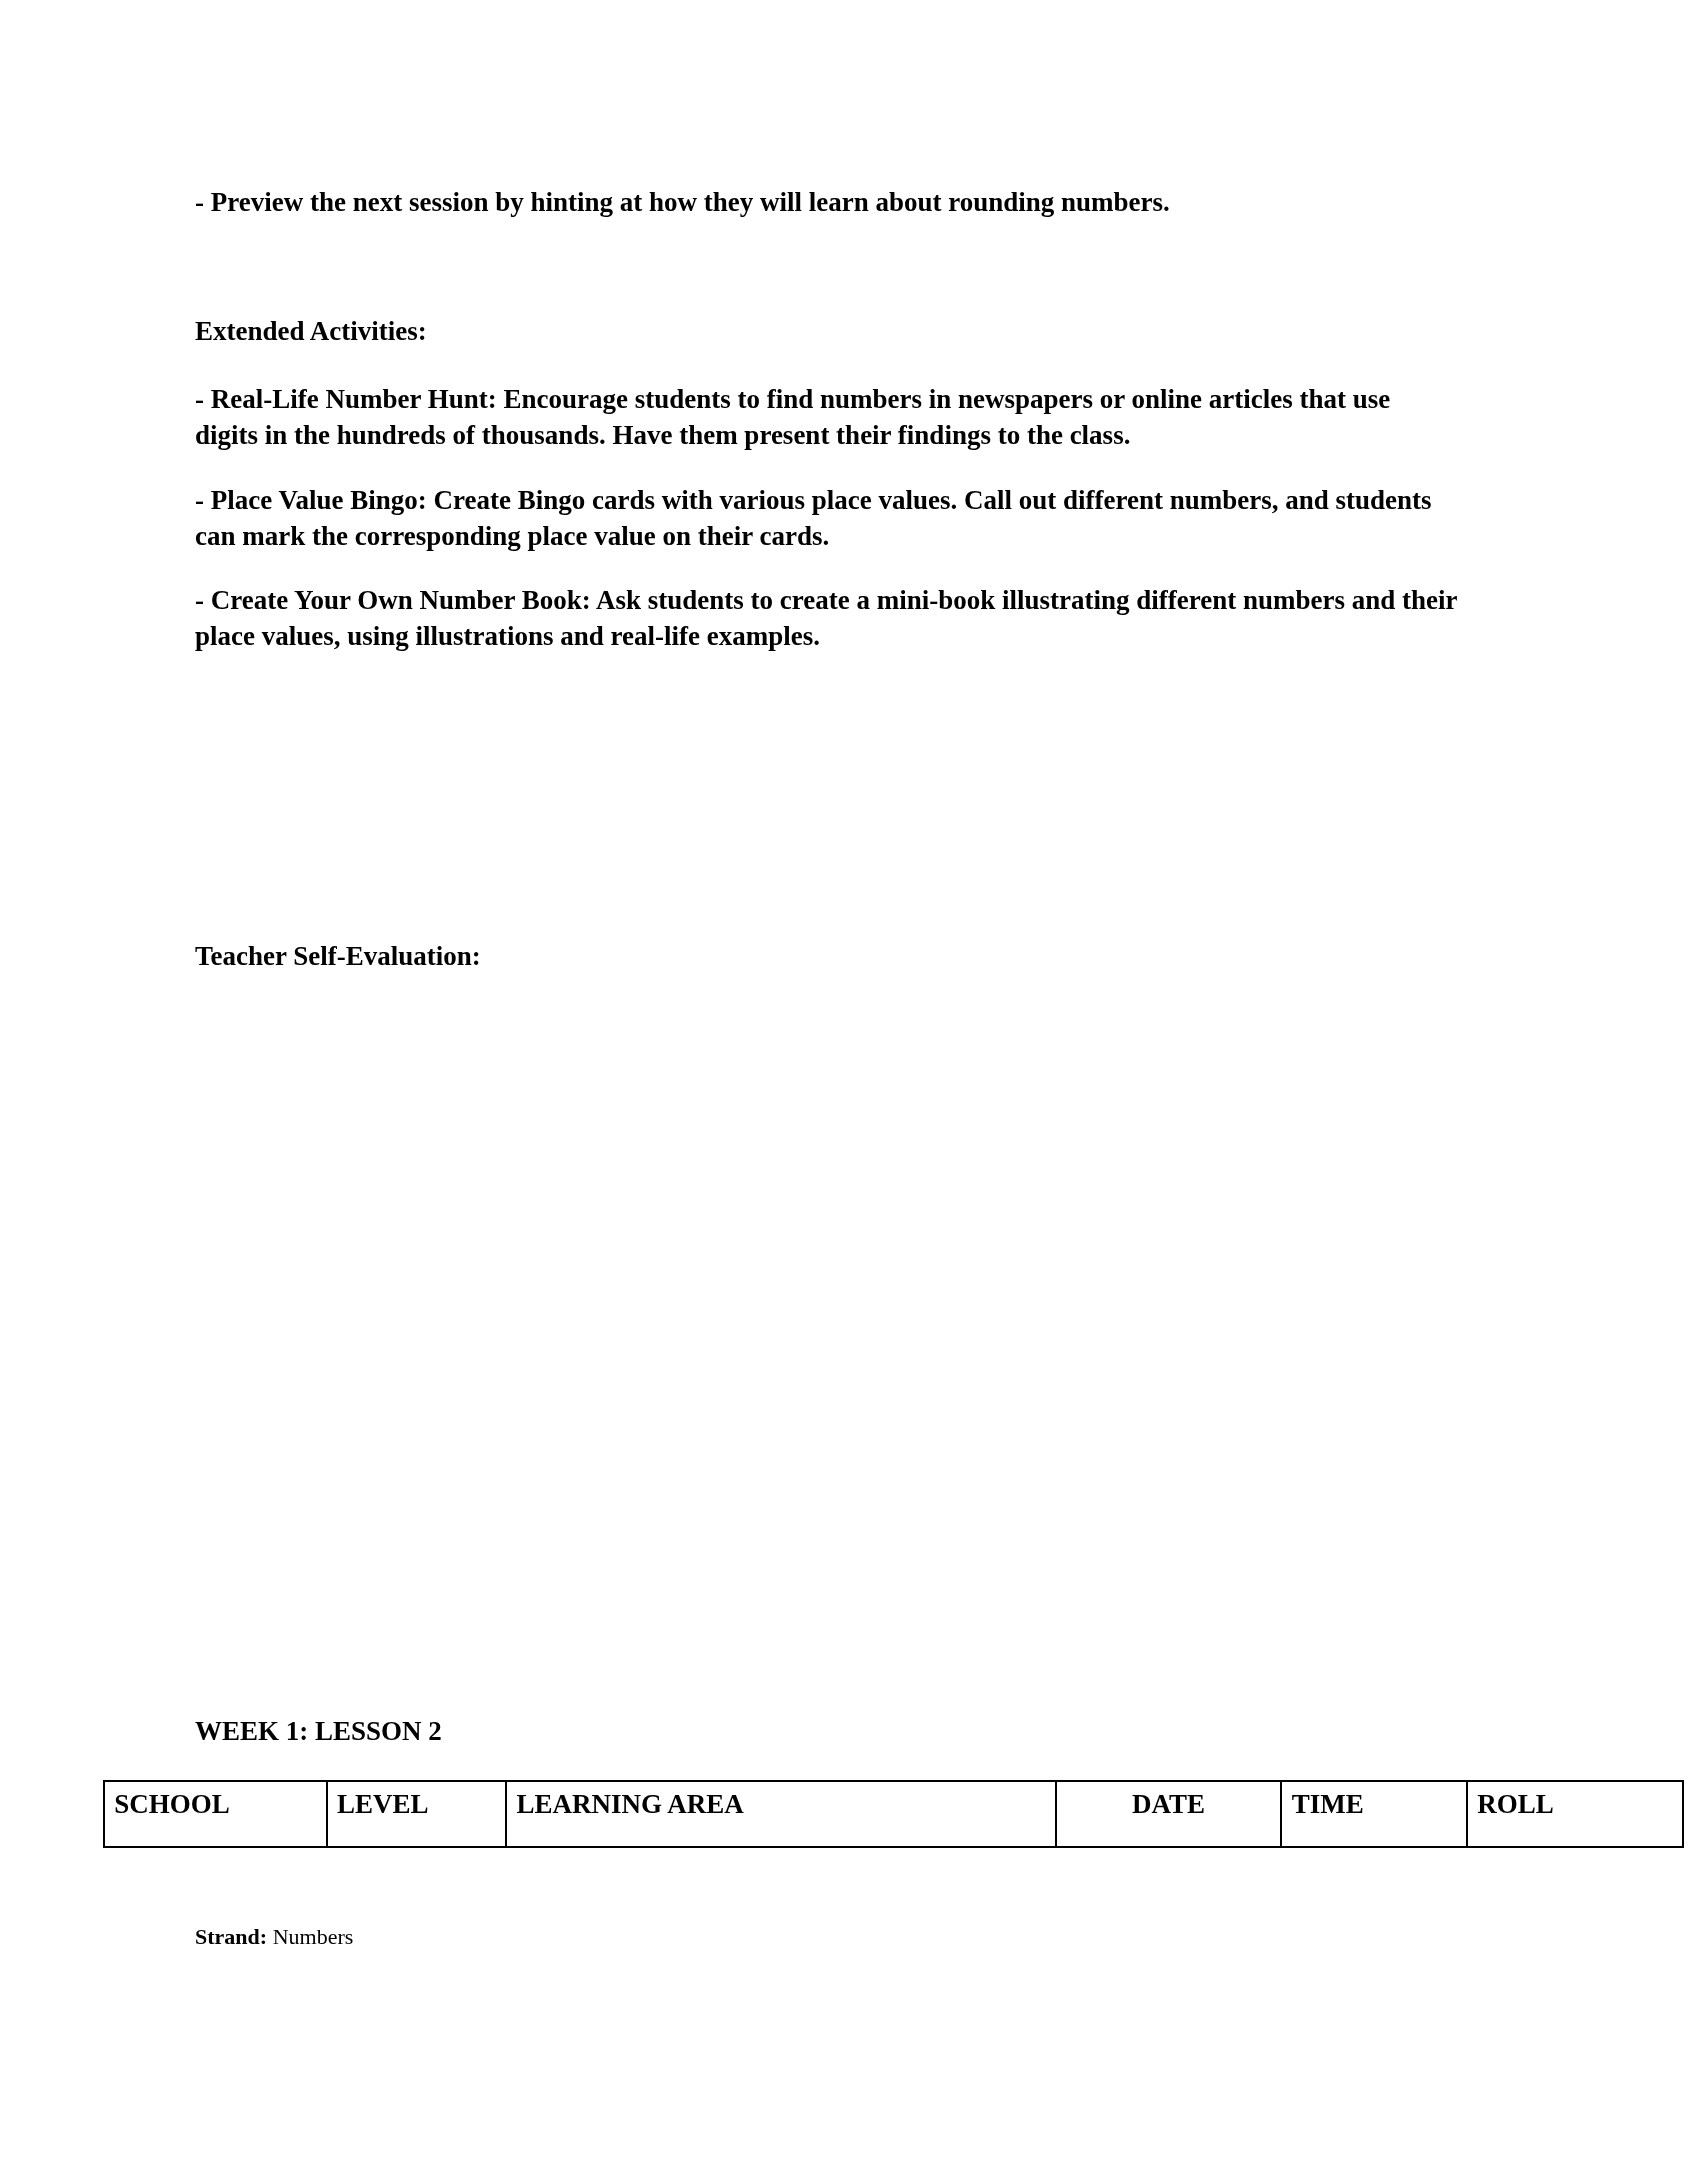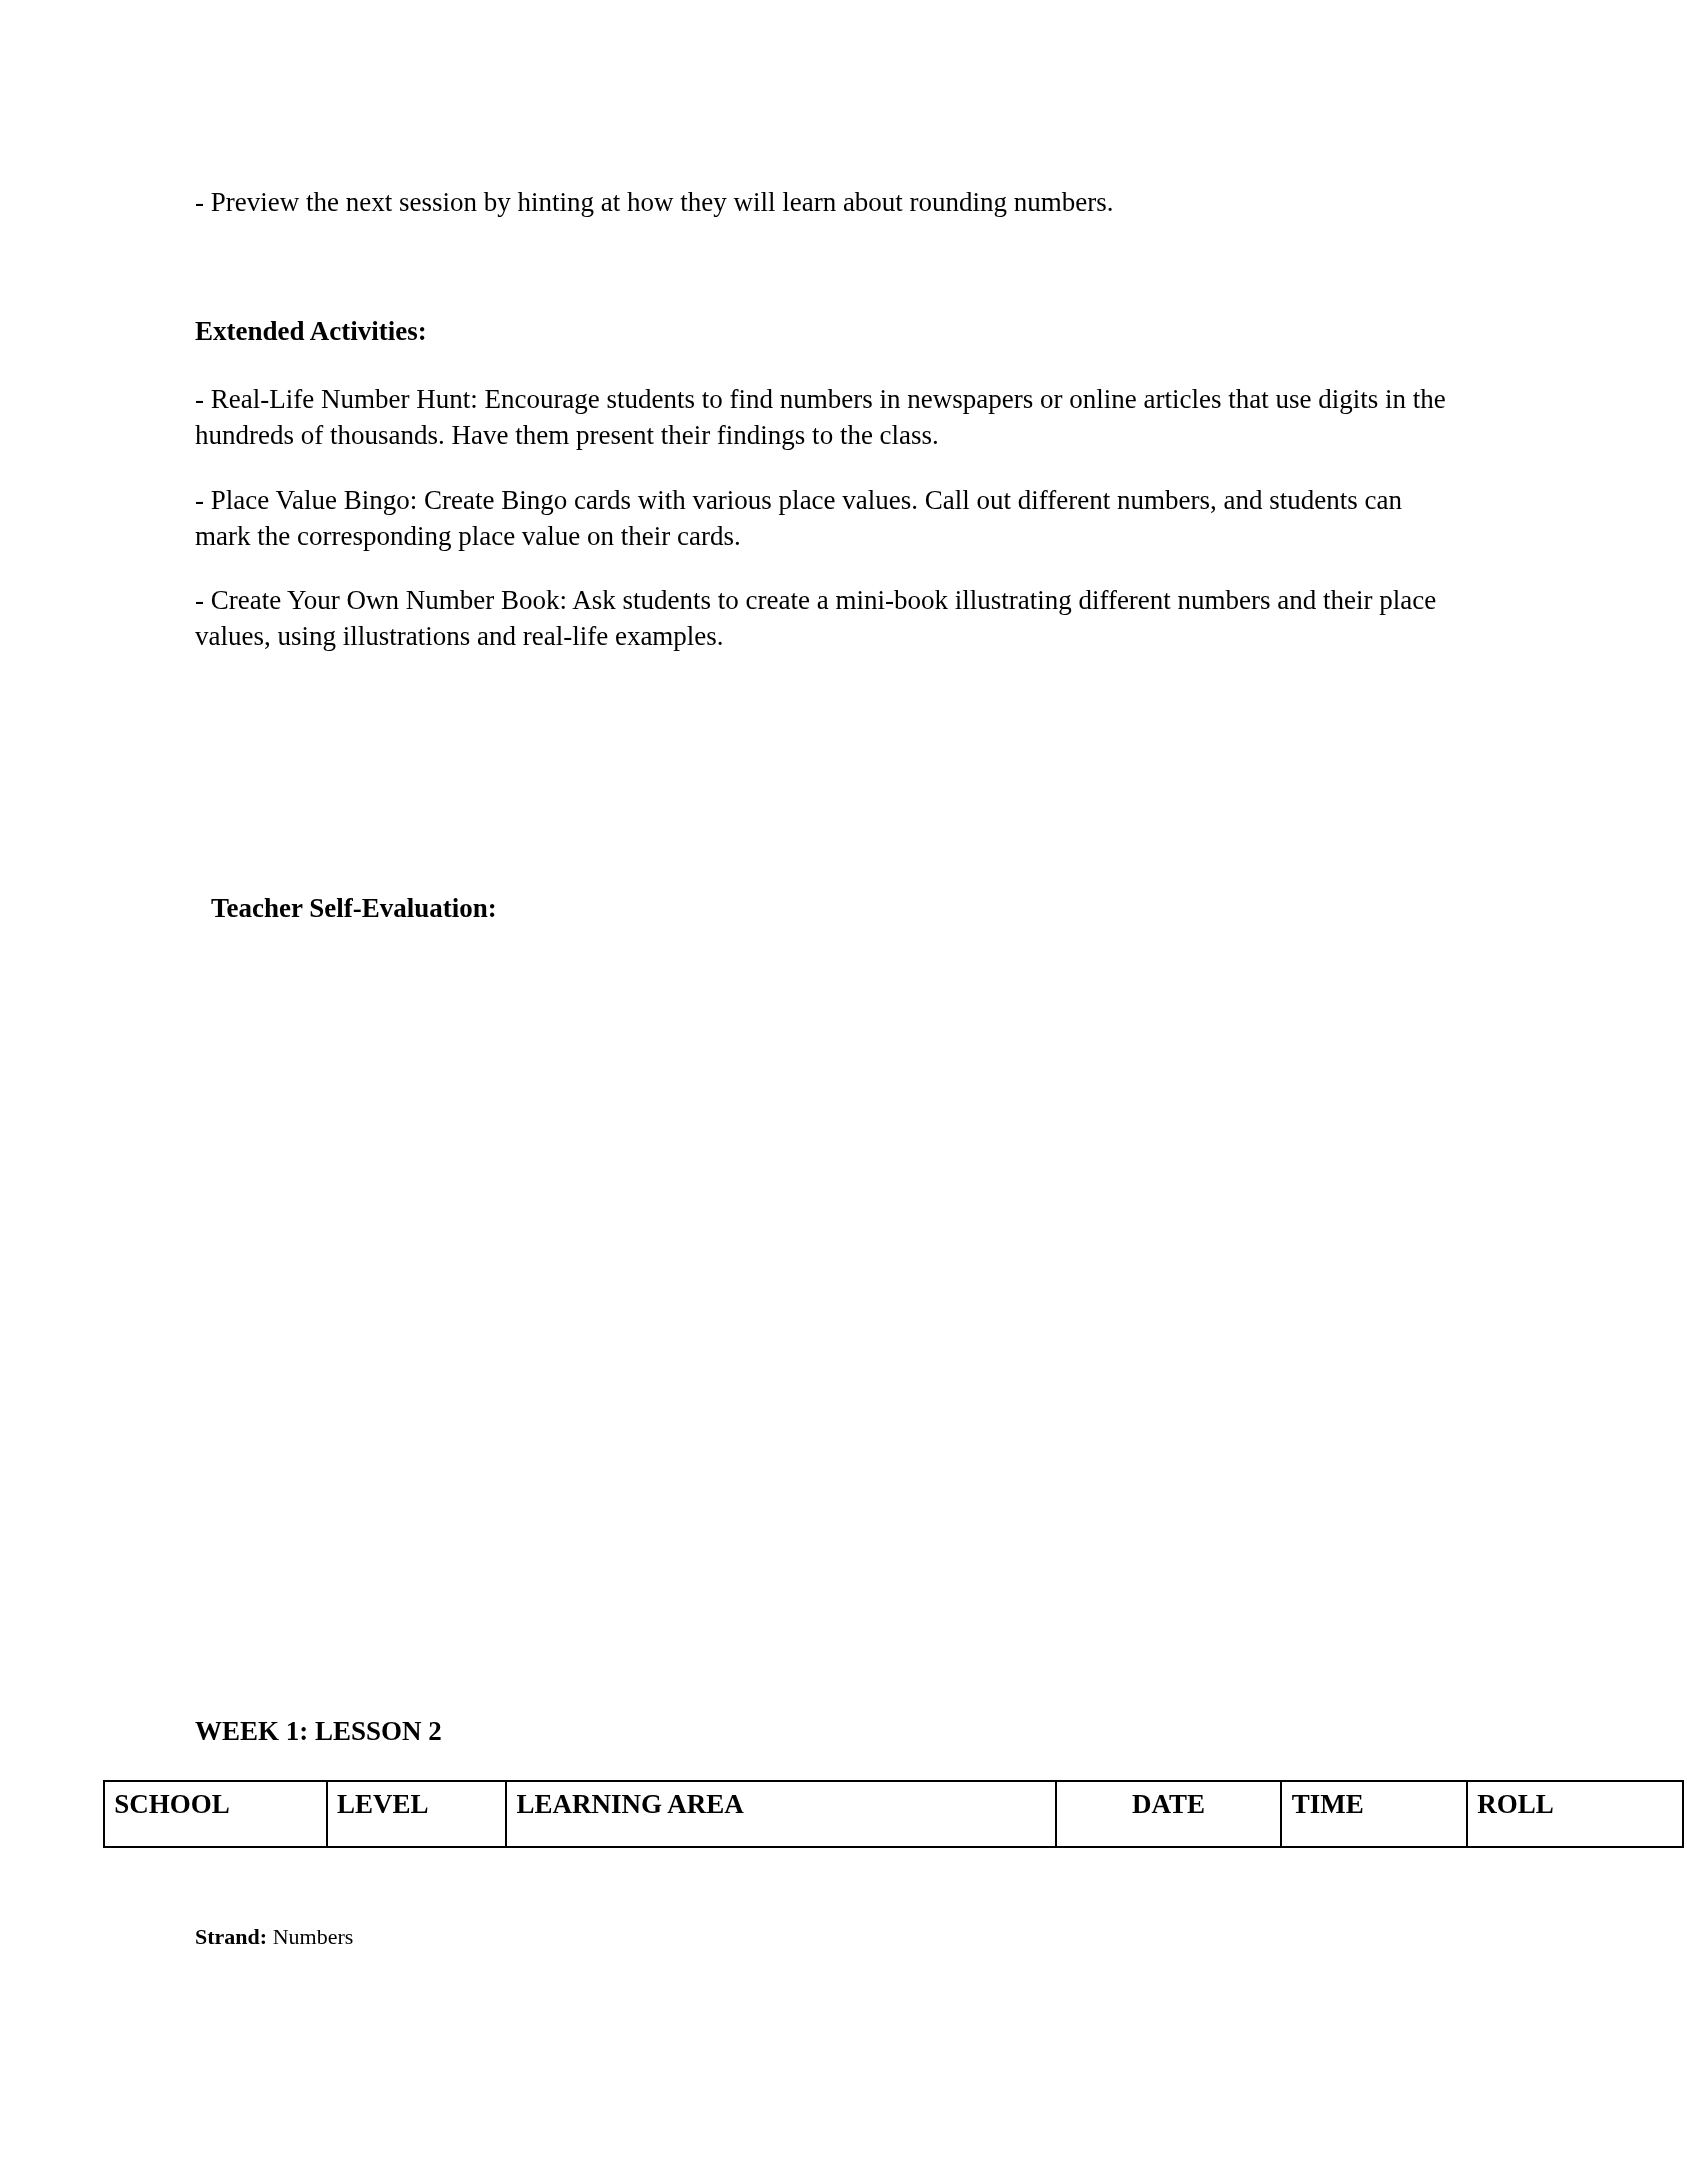--- a/index.html
+++ b/index.html
@@ -34,37 +34,36 @@
 
   p.body-text,
   p.heading {
     margin: 0;
     font-size: 27px;
     line-height: 1.33;
     text-align: left;
   }
 
   p.body-text {
-    font-weight: 400;
+    font-weight: 700;
   }
 
   p.heading {
     font-weight: 700;
   }
 
   .spacer-preview-to-ext { height: 93px; }
   .spacer-ext-to-first   { height: 32px; }
   .spacer-between-bullets{ height: 29px; }
 
   .self-eval-block {
     position: absolute;
     left: 195px;
-    top: 891px;
+    top: 939px;
     width: 1264px;
-    margin-left: 16px;
   }
 
   .week-block {
     position: absolute;
     left: 195px;
     top: 1714px;
     width: 1264px;
   }
 
   .table-wrap {

